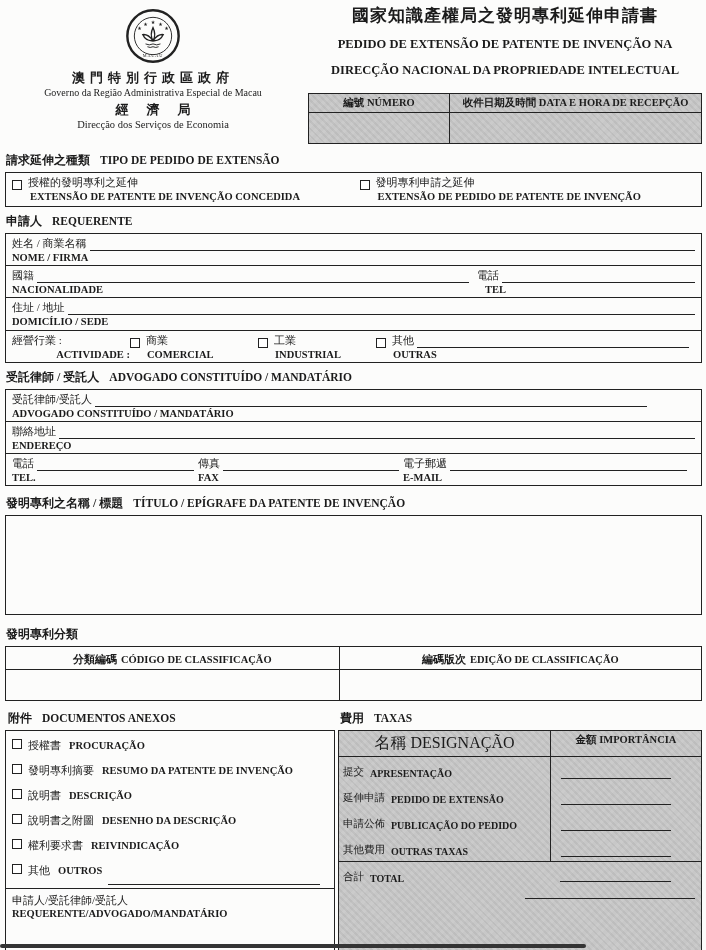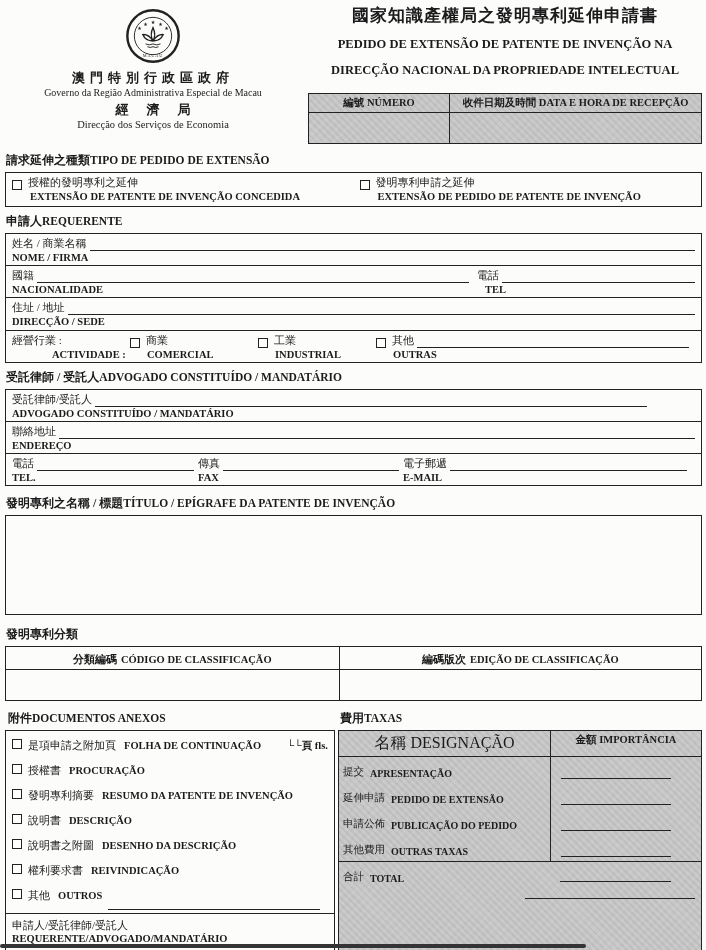--- a/index.html
+++ b/index.html
@@ -28,42 +28,42 @@
                      repeating-linear-gradient(-45deg, rgba(255,255,255,0.07) 0 3px, transparent 3px 7px);
   }
   .rec-table { margin-top:10px; border:1.5px solid #222; }
   .rec-head { display:flex; border-bottom:1px solid #222; font-size:10.5px; font-weight:bold; text-align:center; }
   .rec-c1 { width:36%; border-right:1px solid #222; padding:2px 10px; }
   .rec-c2 { flex:1; padding:2px 0; }
   .rec-body { display:flex; height:30px; }
   .rec-b1 { width:36%; border-right:1px solid #222; }
   .rec-b2 { flex:1; }
   
-  .sec { display:flex; align-items:baseline; margin:6px 8px 3px 6px;font-family:Liberation Serif, serif; }
+  .sec { display:flex; gap:10px; align-items:baseline; margin:6px 8px 3px 6px;font-family:Liberation Serif, serif; }
   .sec .zh { font-size:12px; font-weight:bold; }
   .sec .pt { font-size:11.5px; font-weight:bold; }
   .box { border:1.5px solid #222; margin:0 4px 0 5px; }
   .cb { display:inline-block; width:10px; height:10px; border:1px solid #222; background:#fff;
         vertical-align:-1px; margin-right:6px; flex:none; }
   .fill { flex:1; border-bottom:1px solid #222; height:12px; margin-left:3px; }
   
   .type-box { display:flex; padding:2px 0 3px; }
   .type-opt { width:50%; padding-left:6px; }
   .type-opt .l2 { padding-left:18px; }
   
   .frow { padding:2px 6px 1px; border-bottom:1px solid #222; }
   .frow.last { border-bottom:none; }
   .l1 { display:flex; align-items:flex-end; font-size:11px; }
   .l2 { font-size:10.5px; font-weight:bold; line-height:1.25; }
   .nat-left { flex:1; display:flex; align-items:flex-end; }
   .nat-right { width:218px; display:flex; align-items:flex-end; margin-left:8px; }
   .l2.split { display:flex; }
   .l2.split .a { flex:1; } .l2.split .b { width:218px; padding-left:8px; }
   .act { display:flex; font-size:11px; }
-  .ac1 { width:118px; } .ac2 { width:128px; } .ac3 { width:118px; } .ac4 { flex:1; }
+  .ac1 { width:118px;text-align:right; } .ac2 { width:128px; } .ac3 { width:118px; } .ac4 { flex:1; }
   .ac4 .l1 .fill { margin-right:6px; }
   .act .l2 { padding-left:17px; }
   .ac1 .l2 { padding-left:0;margin-left:40px; }
   .contact { display:flex; }
   .cc1 { width:182px; } .cc2 { width:205px; padding-left:4px; } .cc3 { flex:1; padding-left:4px; }
   .cc3 .l1 .fill { margin-right:8px; }
   
   .title-box { height:100px; }
   
   .cls-head { display:flex; border-bottom:1px solid #222; text-align:center; }
@@ -199,21 +199,21 @@
       <div class="l2 split">
         <span class="a">NACIONALIDADE</span>
         <span class="b">TEL</span>
       </div>
     </div>
     <div class="frow">
       <div class="l1">
           <span>住址 / 地址</span>
         <span class="fill"></span>
         </div>
-      <div class="l2">DIRECÇÃO / SEDE</div>
+      <div class="l2">DOMICÍLIO / SEDE</div>
     </div>
     <div class="frow last act">
       <div class="ac1">
         <div class="l1">
             <span>經營行業 :</span>
           </div>
         <div class="l2">ACTIVIDADE :</div>
       </div>
       <div class="ac2">
         <div class="l1">
@@ -311,26 +311,20 @@
   </div>
 
   <div class="bottom">
     <div class="b-left">
       <div class="sec" style="margin-top:9px">
         <span class="zh">附件</span>
         <span class="pt">DOCUMENTOS ANEXOS</span>
       </div>
       <div class="att-box">
         <div class="att-items">
-          <div class="att-item">
-            <span class="cb"></span>
-            <span class="zh">是項申請之附加頁</span>
-            <span class="pt">FOLHA DE CONTINUAÇÃO</span>
-            <span class="marker">└└頁  fls.</span>
-          </div>
           <div class="att-item">
             <span class="cb"></span>
             <span class="zh">授權書</span>
             <span class="pt">PROCURAÇÃO</span>
           </div>
           <div class="att-item">
             <span class="cb"></span>
             <span class="zh">發明專利摘要</span>
             <span class="pt">RESUMO DA PATENTE DE INVENÇÃO</span>
           </div>

